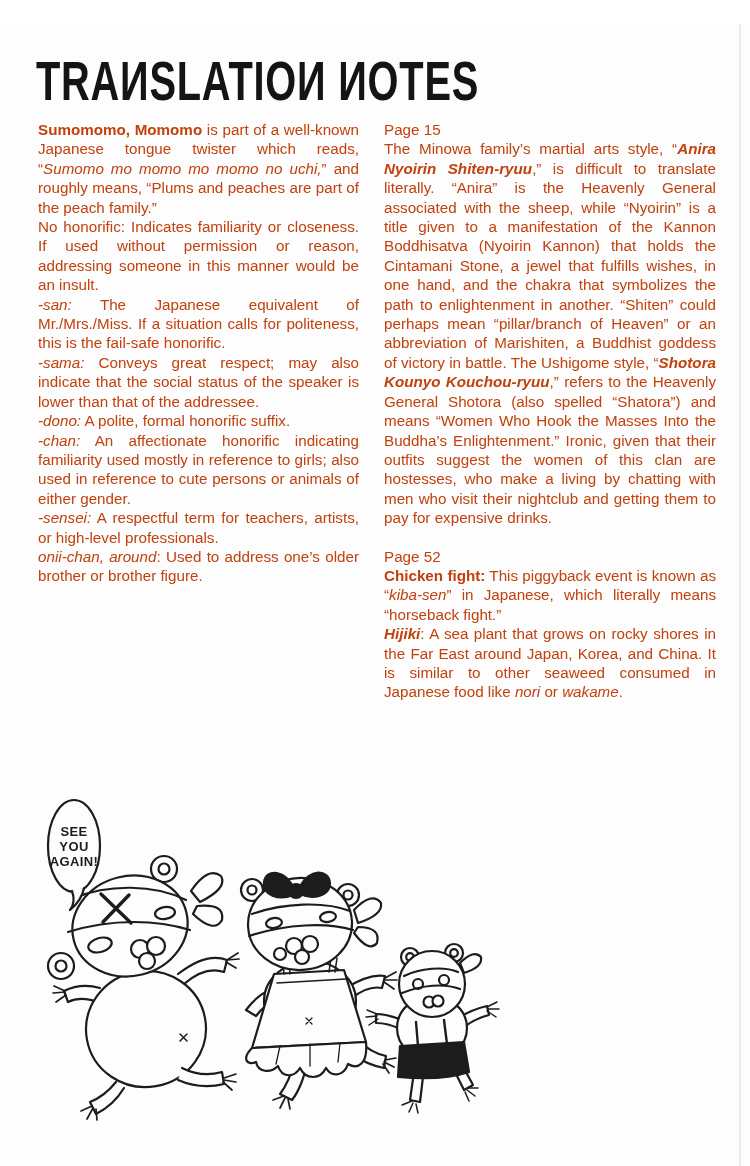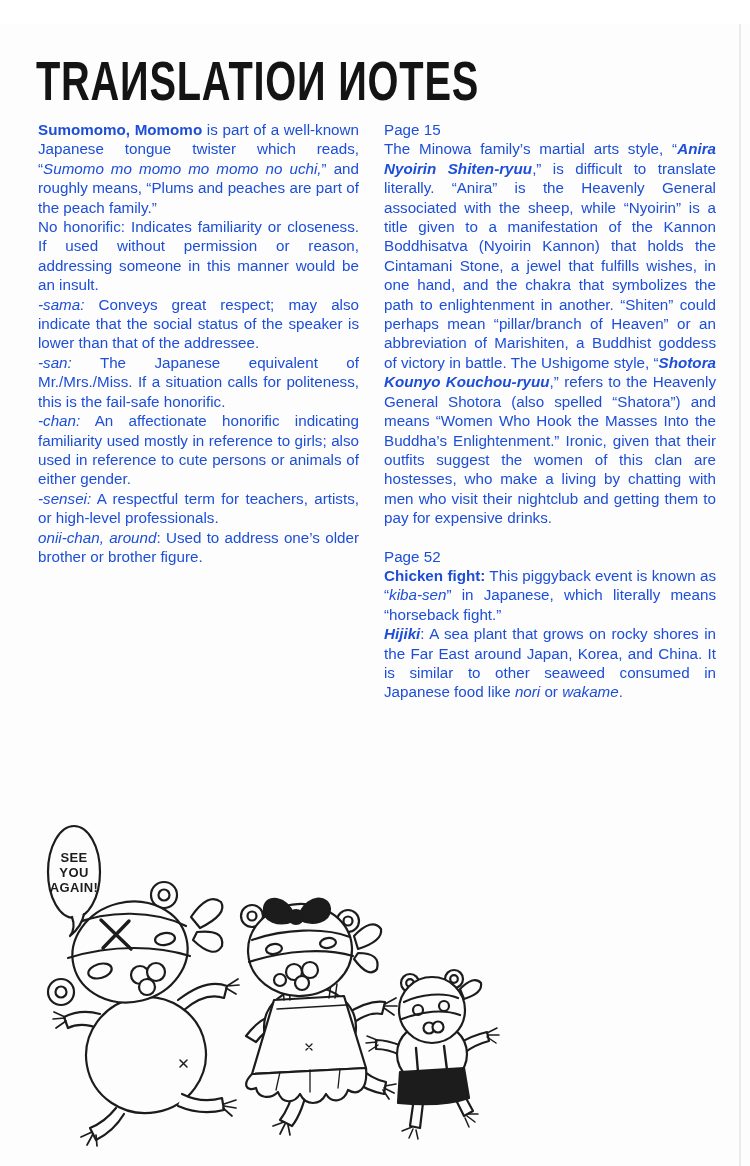--- a/index.html
+++ b/index.html
@@ -12,47 +12,48 @@
   .title{
     position:absolute;left:36px;top:24px;margin:0;
     font-size:51px;font-weight:bold;color:#141414;
     letter-spacing:1px;white-space:nowrap;
     transform:scale(0.78,1.10);transform-origin:left top;
   }
   .columns{
     position:absolute;left:38px;top:96px;width:678px;
     display:flex;gap:25px;
   }
-  .col{font-size:15.2px;line-height:19.4px;color:#1d4ed8;}
+  .col{font-size:15.2px;line-height:19.4px;color:#c2410c;}
   .col-left{width:321px;flex:0 0 auto;}
   .col-right{width:332px;flex:0 0 auto;}
   .para{margin:0;text-align:justify;}
   .para.gap{margin-top:19px;}
   .bold{font-weight:bold;}
   .ital{font-style:italic;}
-  .illustration{position:absolute;left:28px;top:798px;width:540px;height:345px;}
+  .illustration{position:absolute;left:28px;top:772px;width:540px;height:345px;}
   .edge-shadow{position:absolute;left:739px;top:0;width:2px;height:1166px;background:#ebebee;}
   .bubble-text{
     font-family:"Liberation Sans",sans-serif;font-weight:bold;
     font-size:13px;letter-spacing:.4px;fill:#1c1c1c;
   }
 </style>
 </head>
 <body>
 
 <div class="page">
 
   <h1 class="title">TRAИSLATIOИ ИOTES</h1>
 
   <div class="columns">
     <div class="col col-left">
         <p class="para"><span class="bold">Sumomomo, Momomo</span><span> is part of a well-known Japanese tongue twister which reads, “</span><span class="ital">Sumomo mo momo mo momo no uchi,</span><span>” and roughly means, “Plums and peaches are part of the peach family.”</span></p>
         <p class="para"><span>No honorific: Indicates familiarity or closeness. If used without permission or reason, addressing someone in this manner would be an insult.</span></p>
+        <p class="para"><span class="ital">-san:</span><span> The Japanese equivalent of Mr./Mrs./Miss. If a situation calls for politeness, this is the fail-safe honorific.</span></p>
         <p class="para"><span class="ital">-sama:</span><span> Conveys great respect; may also indicate that the social status of the speaker is lower than that of the addressee.</span></p>
-        <p class="para"><span class="ital">-san:</span><span> The Japanese equivalent of Mr./Mrs./Miss. If a situation calls for politeness, this is the fail-safe honorific.</span></p>
+        <p class="para"><span class="ital">-dono:</span><span> A polite, formal honorific suffix.</span></p>
         <p class="para"><span class="ital">-chan:</span><span> An affectionate honorific indicating familiarity used mostly in reference to girls; also used in reference to cute persons or animals of either gender.</span></p>
         <p class="para"><span class="ital">-sensei:</span><span> A respectful term for teachers, artists, or high-level professionals.</span></p>
         <p class="para"><span class="ital">onii-chan, around</span><span>: Used to address one’s older brother or brother figure.</span></p>
       </div>
     <div class="col col-right">
         <p class="para"><span>Page 15</span></p>
         <p class="para"><span>The Minowa family’s martial arts style, “</span><span class="bold ital">Anira Nyoirin Shiten-ryuu</span><span>,” is difficult to translate literally. “Anira” is the Heavenly General associated with the sheep, while “Nyoirin” is a title given to a manifestation of the Kannon Boddhisatva (Nyoirin Kannon) that holds the Cintamani Stone, a jewel that fulfills wishes, in one hand, and the chakra that symbolizes the path to enlightenment in another. “Shiten” could perhaps mean “pillar/branch of Heaven” or an abbreviation of Marishiten, a Buddhist goddess of victory in battle. The Ushigome style, “</span><span class="bold ital">Shotora Kounyo Kouchou-ryuu</span><span>,” refers to the Heavenly General Shotora (also spelled “Shatora”) and means “Women Who Hook the Masses Into the Buddha’s Enlightenment.” Ironic, given that their outfits suggest the women of this clan are hostesses, who make a living by chatting with men who visit their nightclub and getting them to pay for expensive drinks.</span></p>
         <p class="para gap"><span>Page 52</span></p>
         <p class="para"><span class="bold">Chicken fight:</span><span> This piggyback event is known as “</span><span class="ital">kiba-sen</span><span>” in Japanese, which literally means “horseback fight.”</span></p>
         <p class="para"><span class="bold ital">Hijiki</span><span>: A sea plant that grows on rocky shores in the Far East around Japan, Korea, and China. It is similar to other seaweed consumed in Japanese food like </span><span class="ital">nori</span><span> or </span><span class="ital">wakame</span><span>.</span></p>

